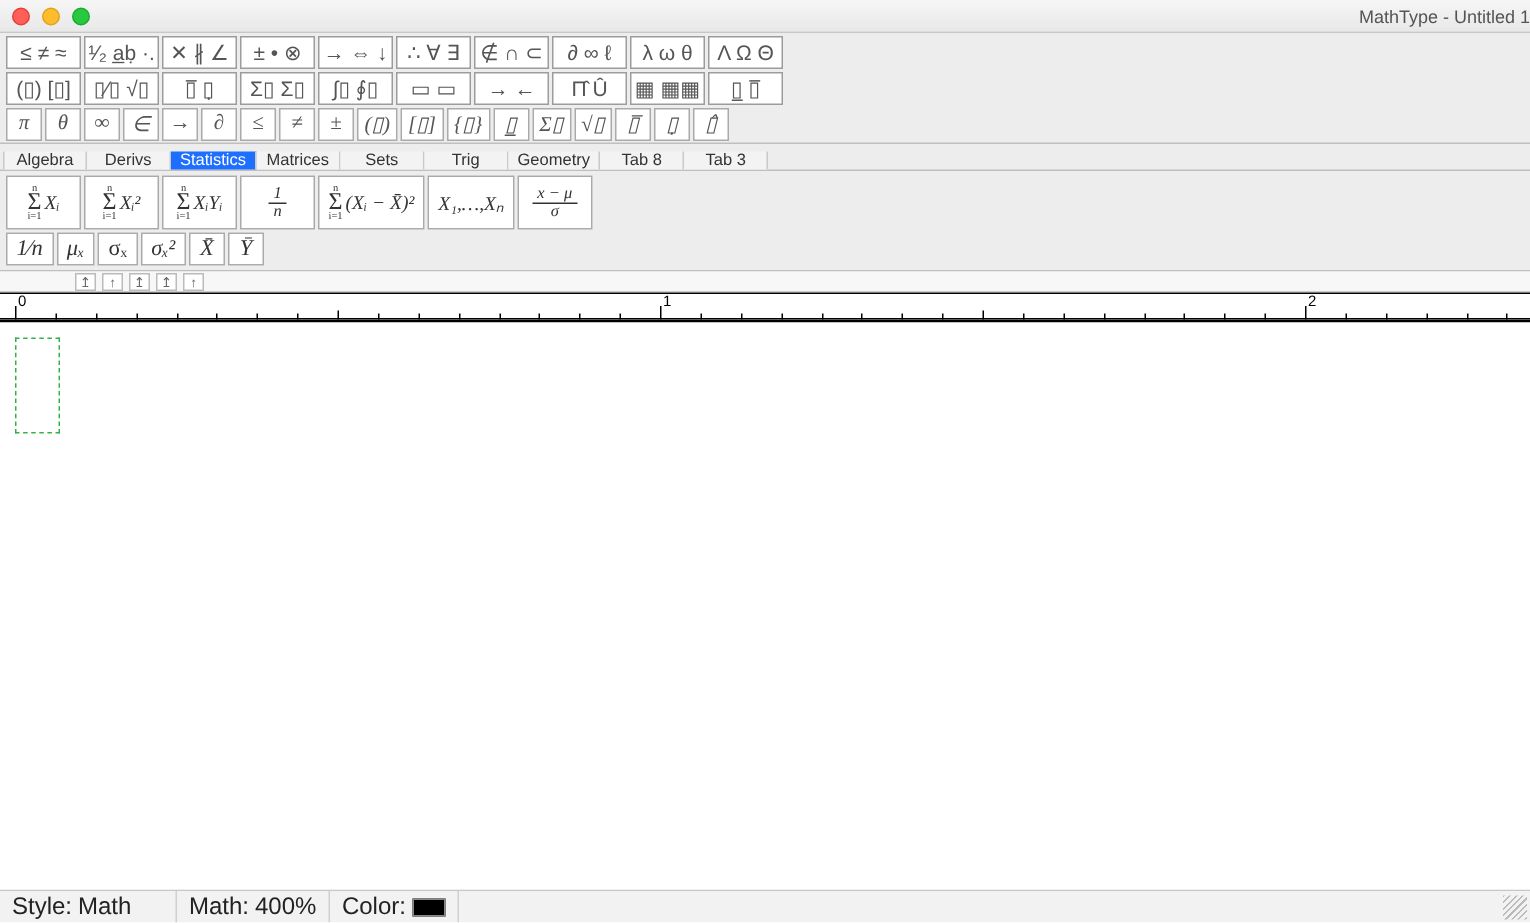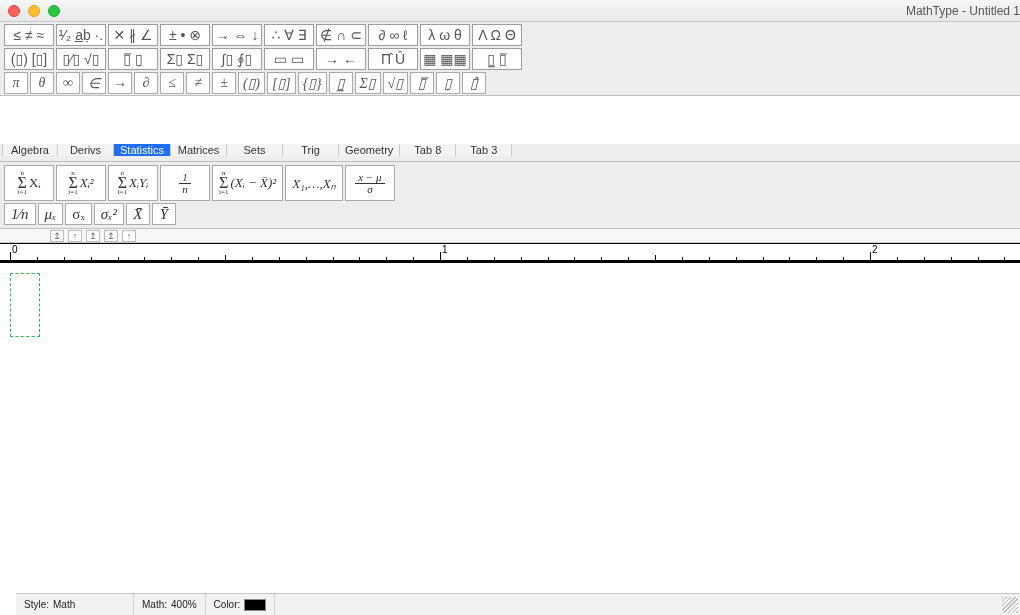--- a/index.html
+++ b/index.html
@@ -17,21 +17,21 @@
 
   
   .palette-rows { background:#ededed; border-bottom:1px solid #bfbfbf; padding:2px 4px 1px 4px; }
   .prow { display:flex; gap:2px; margin-bottom:2px; }
   .pcell { height:22px; border:1px solid #9c9c9c; background:#fff; display:flex; align-items:center; justify-content:center; gap:3px; font-size:14px; color:#555; padding:0 4px; min-width:48px; white-space:nowrap;} .pcell.w50{width:50px;}
   .mini-btn { height:22px; border:1px solid #aaa; background:#fff; padding:0 4px; display:flex; align-items:center; justify-content:center; font-size:14px; color:#555; min-width:24px; font-style:italic;}
   .prow3 { display:flex; gap:2px; margin-top:2px;}
   .prow3 .mini-btn { font-family:"Times New Roman",serif;}
 
   
-  .tabs { display:flex; background:#ededed; border-bottom:1px solid #bfbfbf; height:18px; align-items:flex-start; padding-left:2px;margin-top:48px;}
+  .tabs { display:flex; background:#ededed; border-bottom:1px solid #bfbfbf; height:18px; align-items:flex-end; padding-left:2px;}
   .tab { min-width:56px; padding:0 6px; font-size:11px; color:#333; display:flex; align-items:center; justify-content:center; border-right:1px solid #c9c9c9; background:#f3f3f3;}
   .tab.active{ background:#1e6fff; color:#fff;}
   .tab:first-child{border-left:1px solid #c9c9c9;}
 
   
   .formula-bar { background:#ededed; border-bottom:1px solid #bfbfbf; padding:3px 4px 3px 4px; display:flex; flex-direction:column; gap:2px;}
   .frow { display:flex; gap:2px;}
   .fbtn{ height:36px; min-width:50px; border:1px solid #aaa; background:#fff; display:flex; align-items:center; justify-content:center; font-family:"Times New Roman",serif; font-size:13px; color:#333; padding:0 6px;}
   .fbtn.small{height:22px; min-width:24px; font-size:15px;}
   .frac { display:flex; flex-direction:column; align-items:center; font-size:11px; line-height:1;}
@@ -52,21 +52,21 @@
   .tick.major{height:9px;}
   .tick.minor{height:4px;}
   .tick.mid{height:6px;}
   .rnum{position:absolute; top:0; font-size:10px; color:#000;}
 
   
   .canvas { flex:1; background:#fff; position:relative; overflow:hidden;}
   .cursor-box{ position:absolute; left:10px; top:10px; width:30px; height:64px; border:1px dashed #34b24a;}
 
   
-  .status { height:22px; border-top:1px solid #c7c7c7; background:#f2f2f2; display:flex; align-items:flex-start; font-size:10px; color:#222;margin-left:16px;}
+  .status { height:22px; border-top:1px solid #c7c7c7; background:#f2f2f2; display:flex; align-items:flex-start; font-size:16px; color:#222;}
   .sseg{padding:0 8px; border-right:1px solid #d0d0d0; height:100%; display:flex; align-items:center; gap:4px;}
   .sseg:first-child{min-width:118px;}
   .sseg.zoom{min-width:70px;}
   .cswatch{width:22px;height:12px;background:#000;border:1px solid #888;}
   .resize-grip{margin-left:auto; width:16px; height:16px; background:repeating-linear-gradient(135deg,#bbb 0 1px,transparent 1px 3px); margin-right:2px; margin-bottom:2px; align-self:flex-end;}
 </style>
 </head>
 <body>
 
 <div class="titlebar">
@@ -139,21 +139,21 @@
 
 <div class="formula-bar">
   <div class="frow" id="frow1">
       <div class="fbtn">
         <span class="sig">
           <span class="lim">
             <span>n</span>
             <span style="font-size:16px;line-height:0.8">Σ</span>
             <span>i=1</span>
           </span>
-          <span style="">Xᵢ</span>
+          <span style="font-style:italic">Xᵢ</span>
         </span>
       </div>
       <div class="fbtn">
         <span class="sig">
           <span class="lim">
             <span>n</span>
             <span style="font-size:16px;line-height:0.8">Σ</span>
             <span>i=1</span>
           </span>
           <span style="font-style:italic">Xᵢ²</span>

